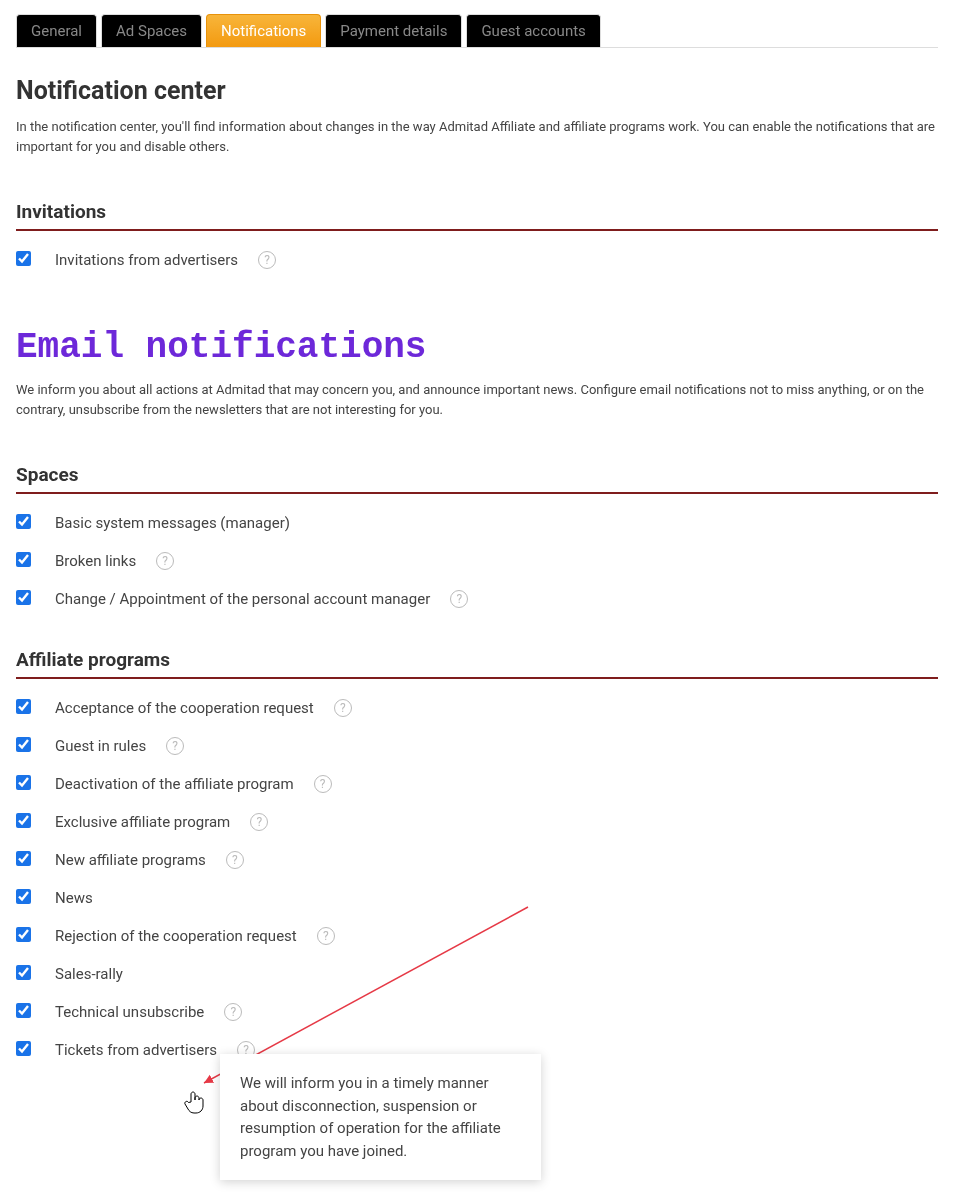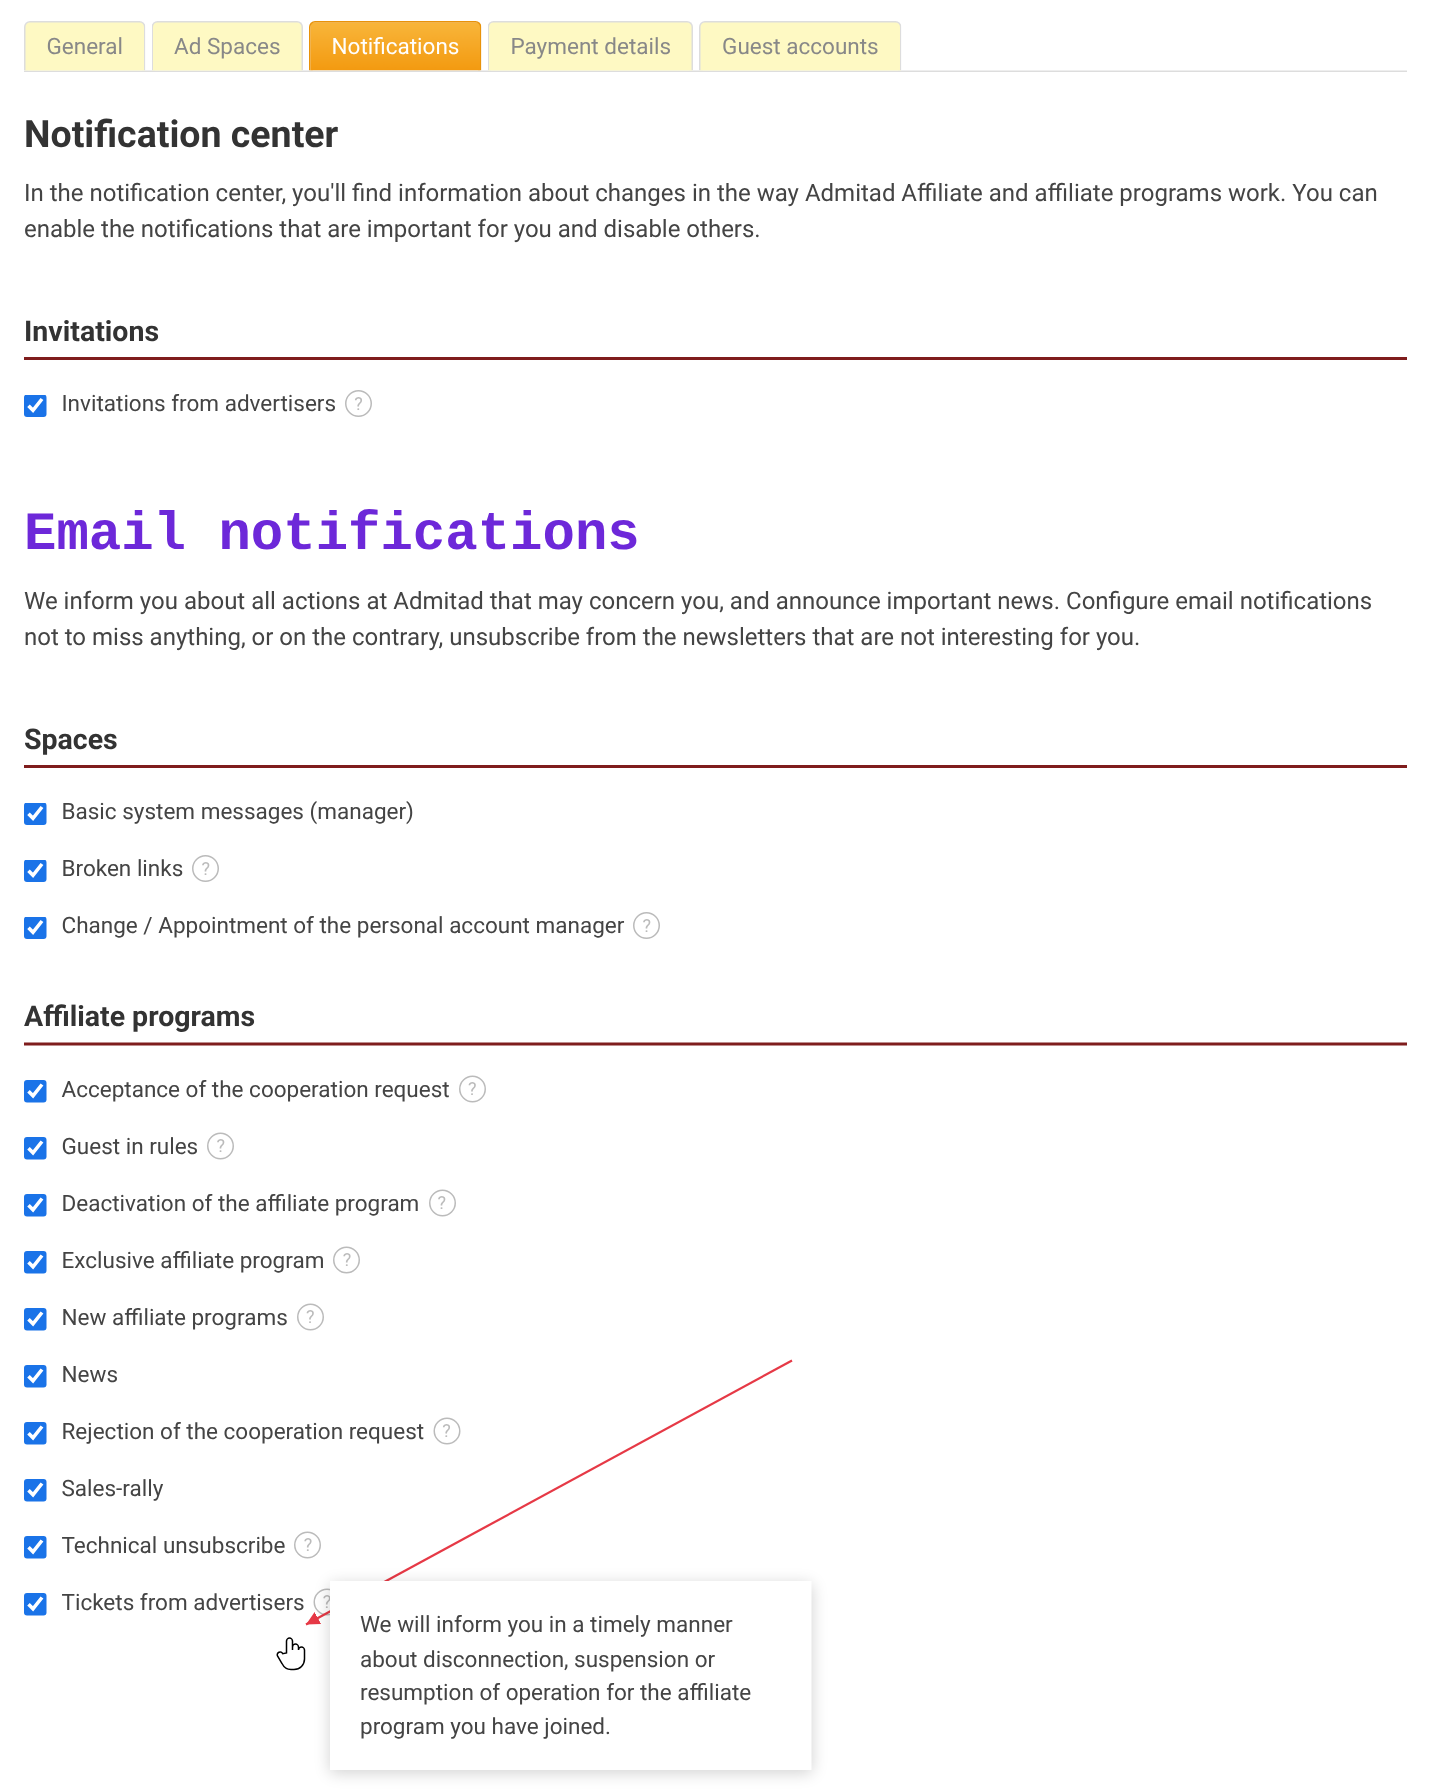--- a/index.html
+++ b/index.html
@@ -16,37 +16,37 @@
     border-bottom: 1px solid #ddd;
   }
   .tab {
     padding: 7px 14px;
     border: 1px solid #ddd;
     border-bottom: none;
     border-radius: 4px 4px 0 0;
     margin-right: 4px;
     font-size: 15px;
     color: #888;
-    background: #fef9c3;
+    background: #000000;
     cursor: pointer;
   }
   .tab.active {
     background: #f6a623;
     background: linear-gradient(#f8b53a, #f39a10);
     color: #fff;
     border-color: #e8920a;
   }
   h1.page-title {
     font-size: 25px;
     font-weight: 700;
     margin: 28px 0 12px 0;
     color: #333;
   }
   .intro {
-    font-size: 16px;
+    font-size: 13px;
     color: #444;
     line-height: 1.5;
     margin-bottom: 44px;
   }
   h2.section-heading {
     font-size: 19px;
     font-weight: 700;
     color: #333;
     margin: 0 0 6px 0;
     padding-bottom: 6px;
@@ -57,23 +57,24 @@
     font-weight: 700;
     margin: 58px 0 12px 0;
     color: #6d28d9;
     font-family: Liberation Mono, monospace;
   }
   .section {
     margin-bottom: 40px;
   }
   .check-row {
     display: flex;
-    align-items: flex-end;
+    align-items: flex-start;
     margin: 20px 0 14px 0;
     position: relative;
+    gap: 14px;
   }
   .check-row input[type="checkbox"]{
     width: 15px;
     height: 15px;
     accent-color: #1a73e8;
     margin: 0 10px 0 0;
     cursor: pointer;
   }
   .check-label {
     font-size: 15px;

